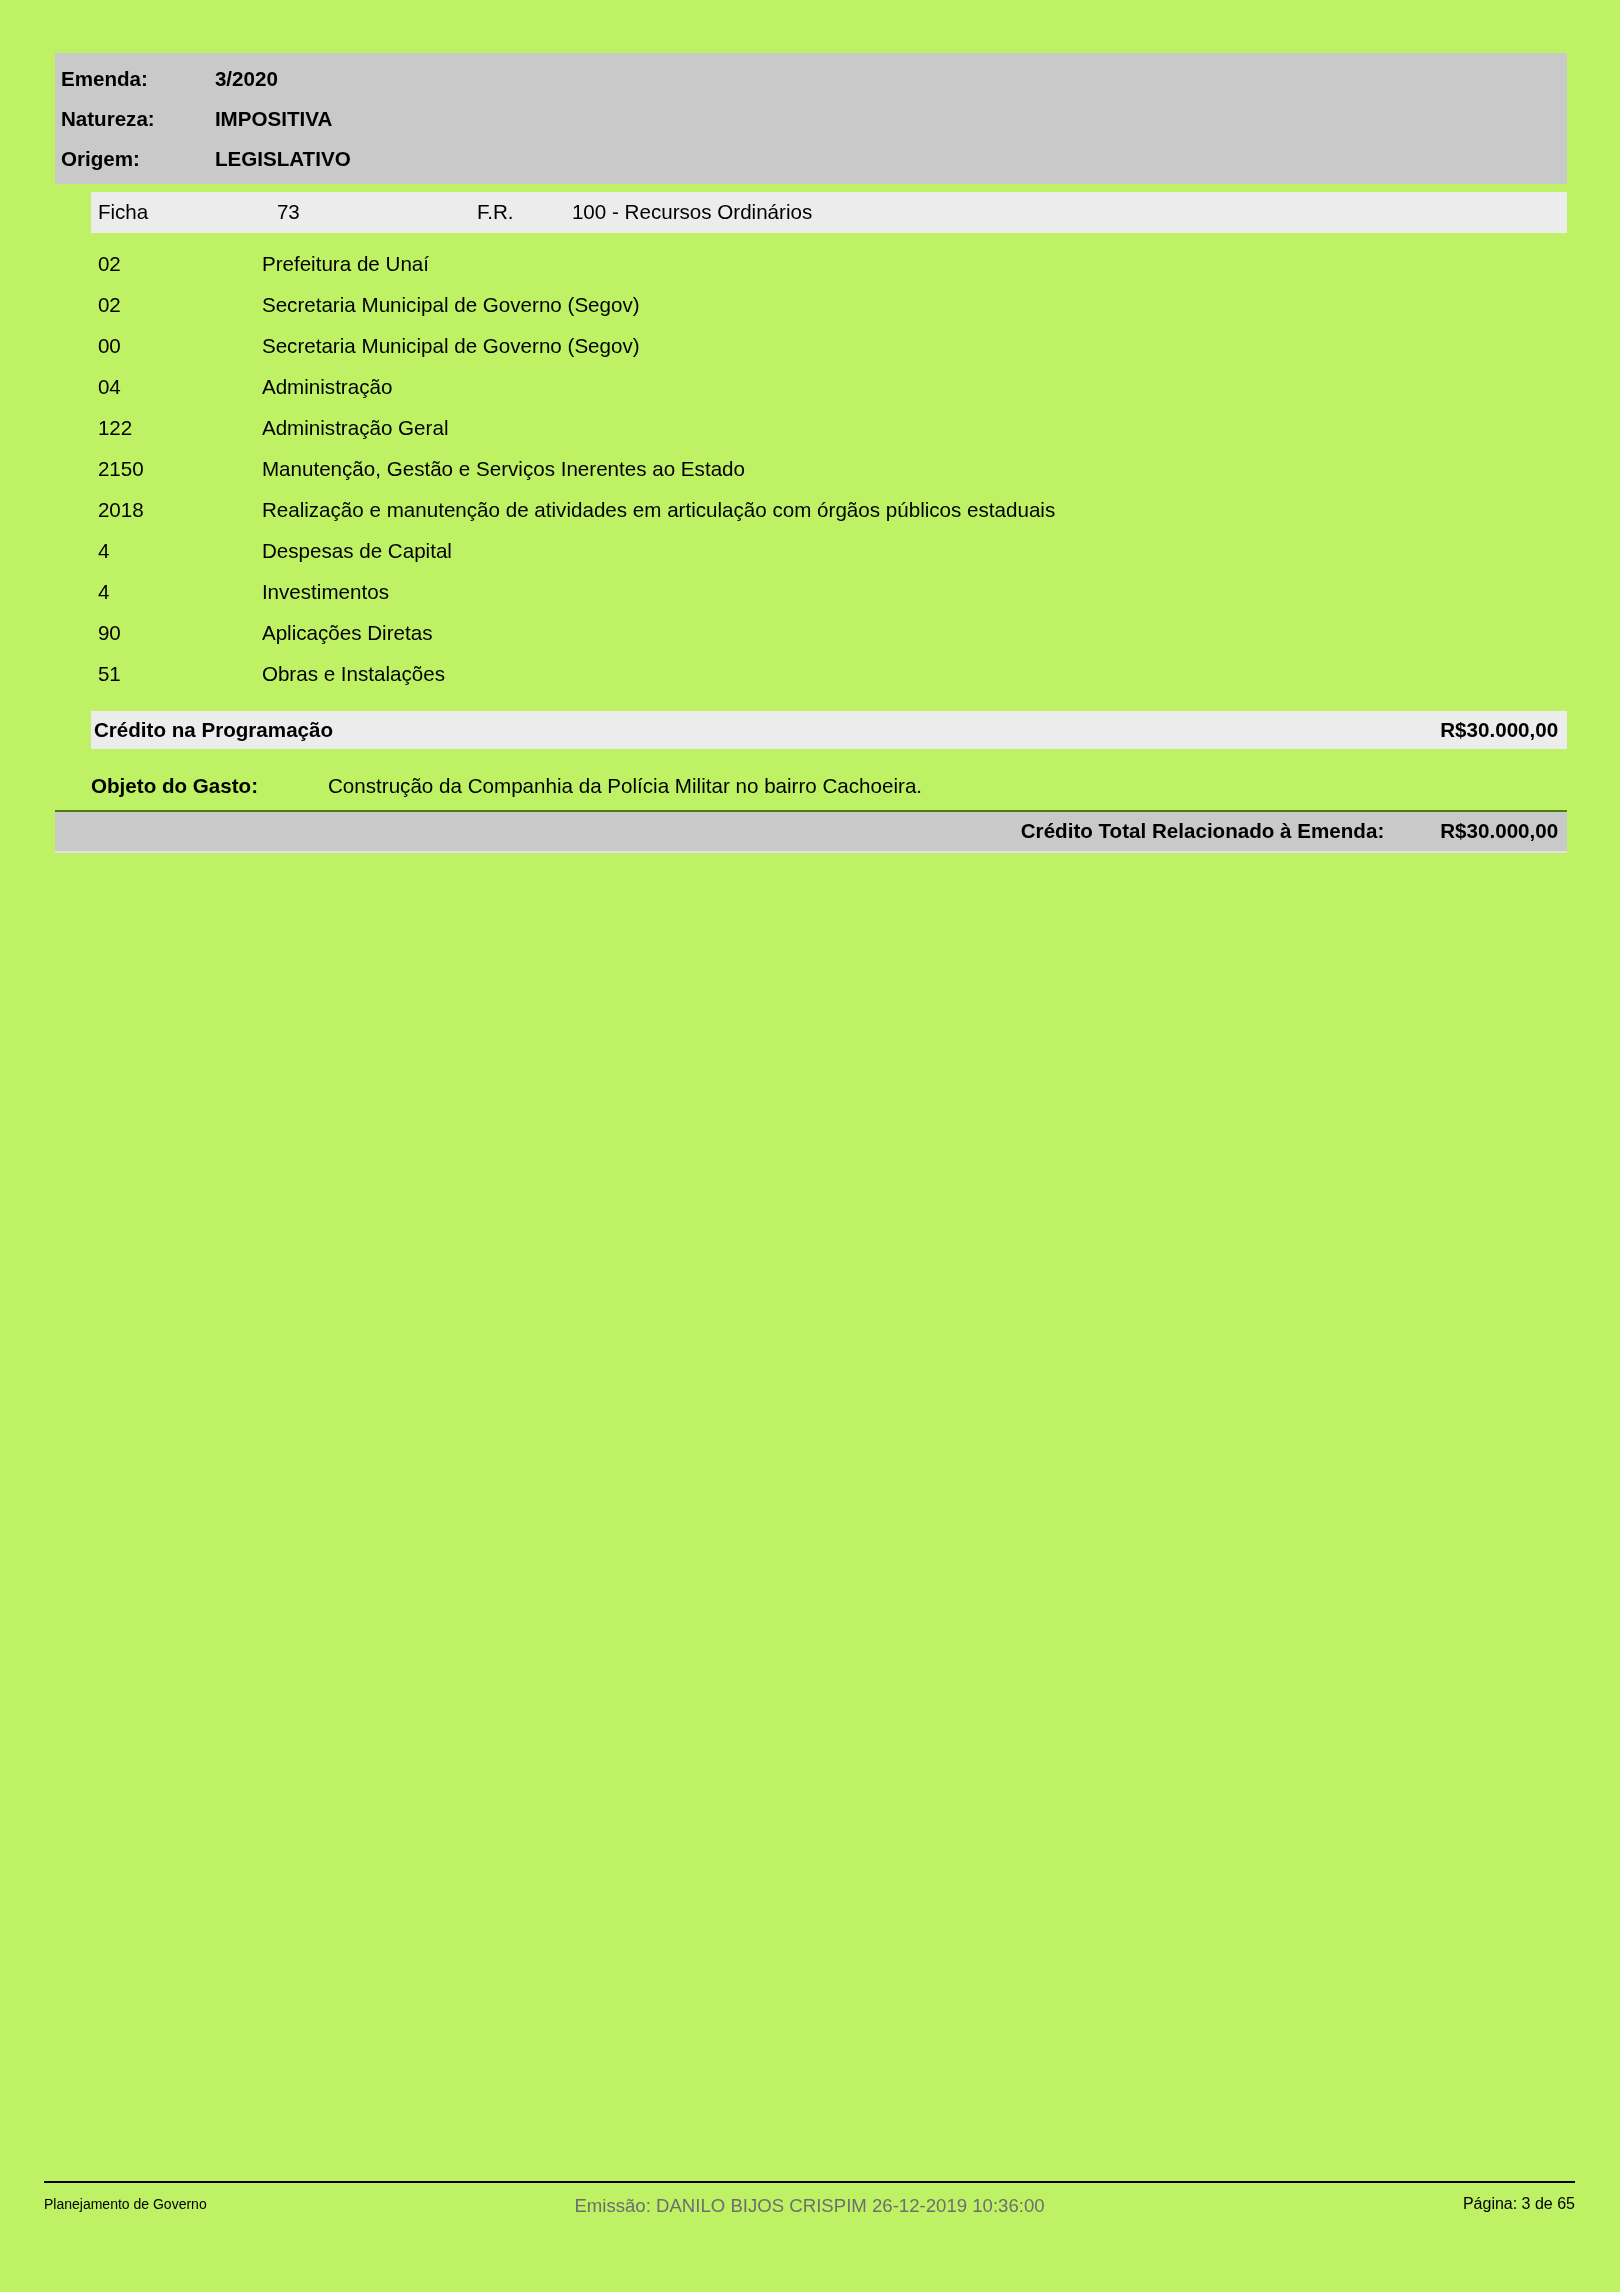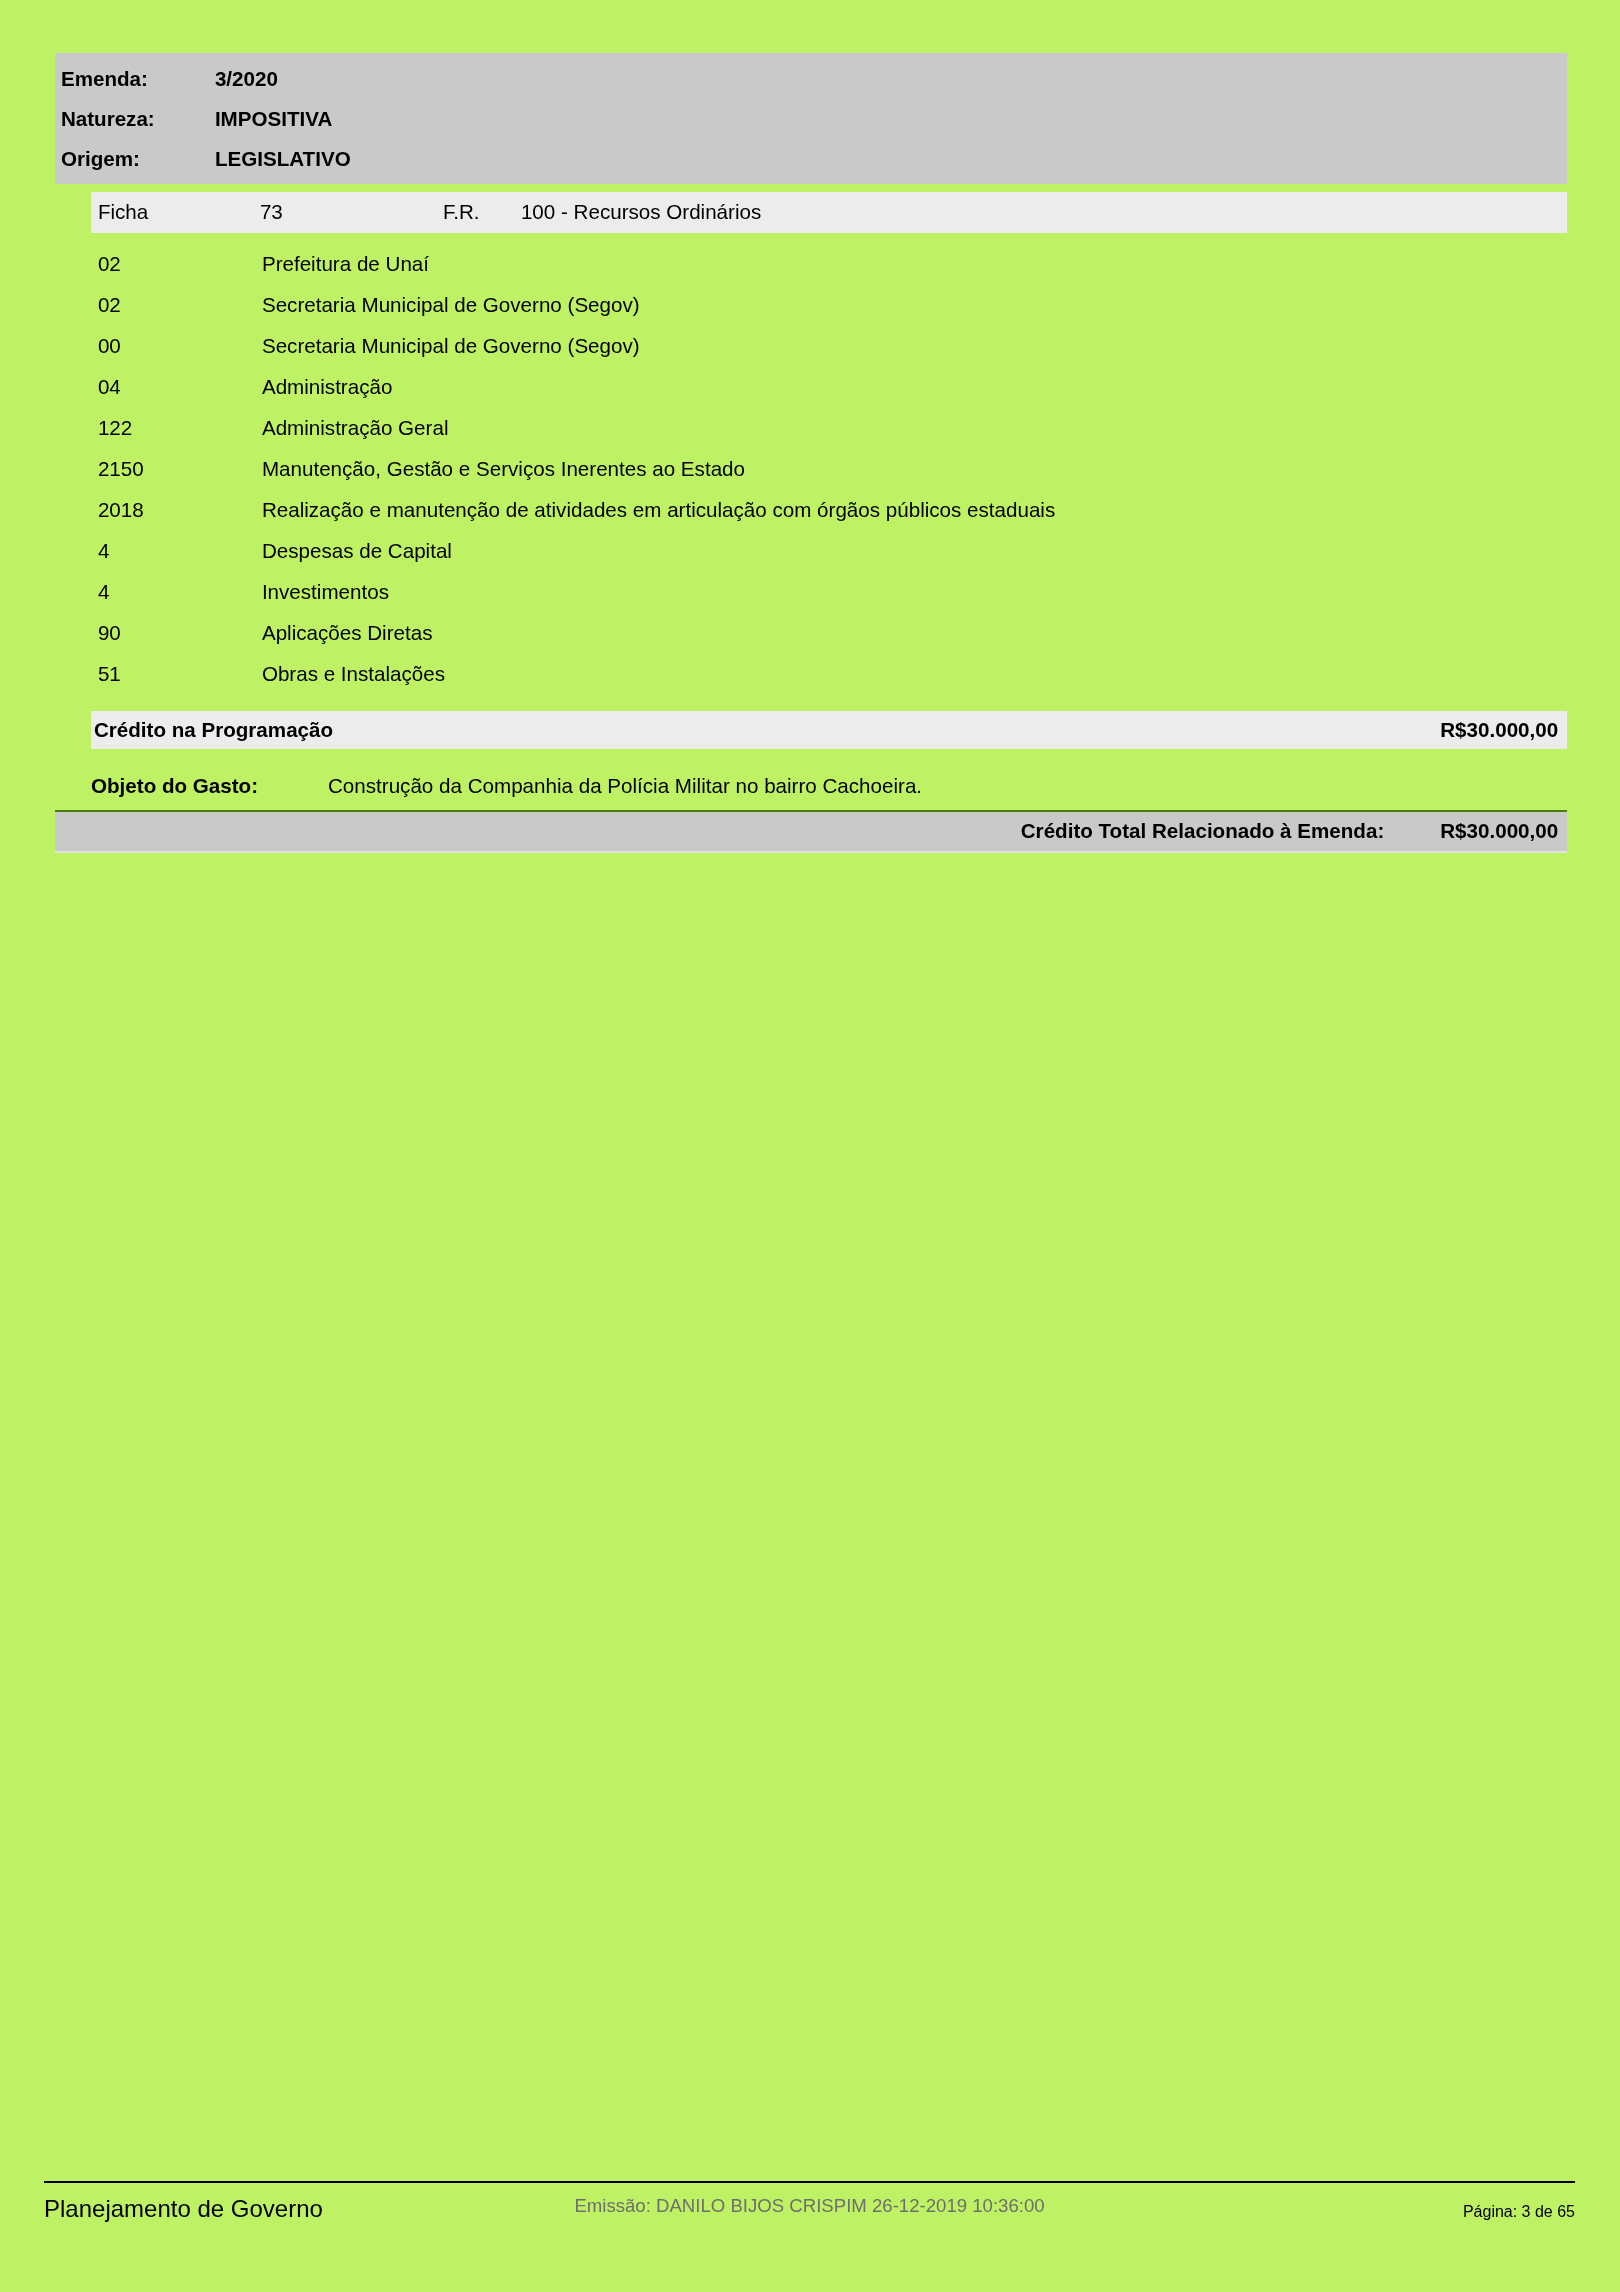--- a/index.html
+++ b/index.html
@@ -25,20 +25,21 @@
   .header-row .h-value { font-weight: bold; }
 
   
   .ficha-bar {
     margin-left: 36px;
     margin-top: 7.8px;
     height: 41px;
     background: var(--section-bar, #ececec);
     display: flex; align-items: center;
     padding-left: 6.9px;
+    gap: 17px;
   }
   .ficha-bar .f-label  { width: 162px; }
   .ficha-bar .f-number { width: 183px; }
   .ficha-bar .f-fr     { width: 78px; }
 
   
   .class-rows { margin-left: 36px; margin-top: 19.6px; }
   .class-row { display: flex; align-items: flex-start; height: 41px; padding-left: 6.9px; }
   .class-row .code { width: 164px; }
 
@@ -70,21 +71,21 @@
     font-weight: bold;
   }
 
   
   .footer {
     position: absolute;
     left: 44px; top: 2181px; width: 1531px;
     border-top: 2px solid #000;
   }
   .footer-row { display: flex; align-items: baseline; margin-top: 11.8px; position: relative; }
-  .footer-left  { font-size: 24px; }
+  .footer-left  { font-size: 14px; }
   .footer-center {
     position: absolute; left: 0; right: 0; text-align: center;
     font-size: 18.6px; color: var(--footer-muted, #6e6e6e);
   }
   .footer-right { margin-left: auto; font-size: 16px; }
 </style>
 </head>
 <body>
 
 <div class="page" style="--header-bar: #c9c9c9; --section-bar: #ececec; --footer-muted: #6e6e6e;">

